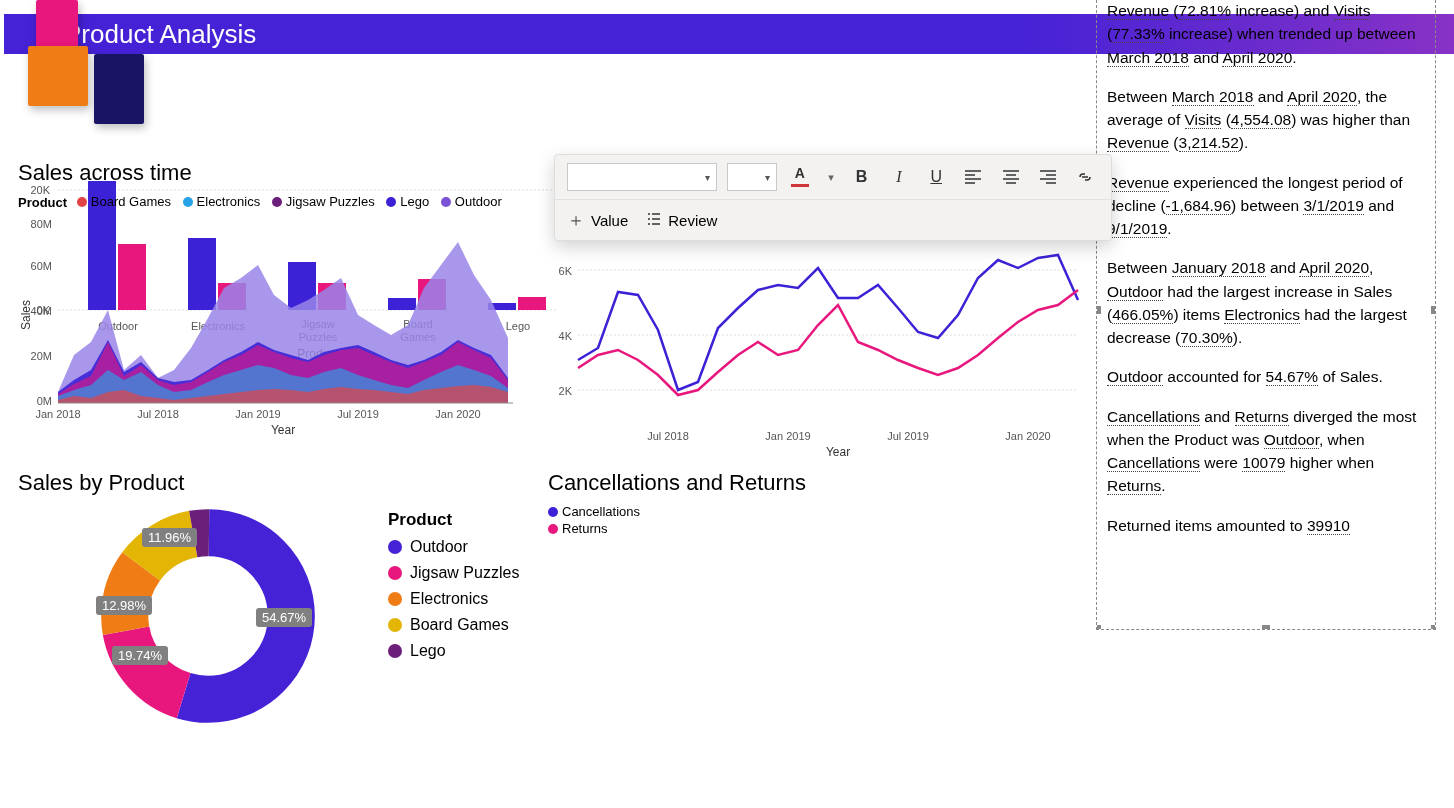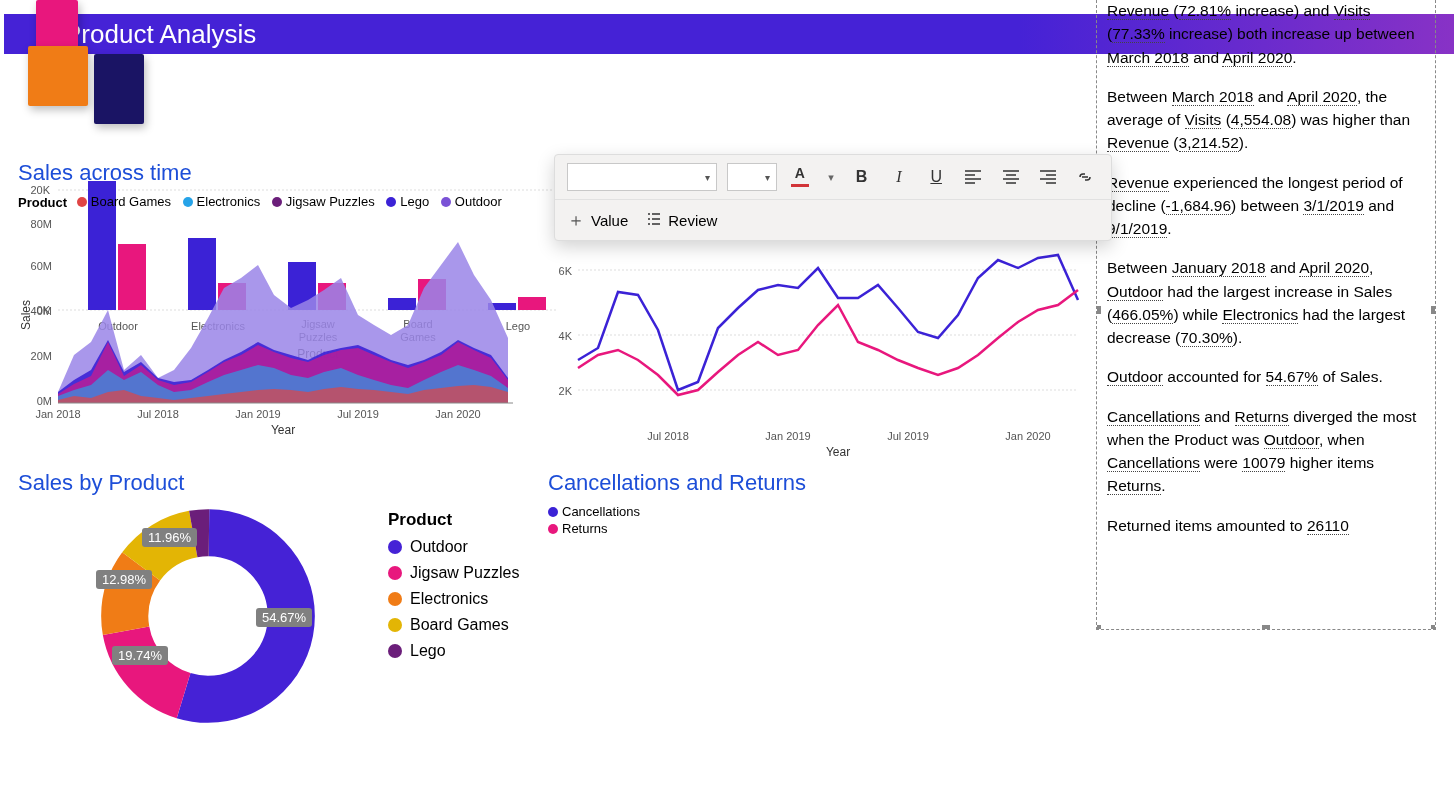--- a/index.html
+++ b/index.html
@@ -8,21 +8,21 @@
 
 .header-bar { position: absolute; top: 14px; left: 4px; right: 0; height: 40px; background: linear-gradient(90deg, #4522D6 0%, #4522D6 70%, #8832C6 100%); display: flex; align-items: center; padding-left: 60px; color: #fff; font-size: 26px; font-weight: 400; }
 .logo-blocks { position: absolute; top: 0; left: 14px; width: 128px; height: 128px; }
 .logo-blocks .b { position: absolute; border-radius: 2px; box-shadow: 2px 4px 8px rgba(0,0,0,.25); }
 .logo-b1 { background: #E8177D; width: 42px; height: 56px; top: 0; left: 22px; }
 .logo-b2 { background: #F07C16; width: 60px; height: 60px; top: 46px; left: 14px; }
 .logo-b3 { background: #1A1464; width: 50px; height: 70px; top: 54px; left: 80px; }
 
 
 .canvas { position: absolute; top: 150px; left: 18px; right: 10px; bottom: 0; }
-.chart-title { font-size: 22px; font-weight: 400; color: #1d4ed8; margin-bottom: 8px; }
+.chart-title { font-size: 22px; font-weight: 400; color: #000000; margin-bottom: 8px; }
 .panel { position: absolute; }
 
 
 .area-panel { top: 10px; left: 0; width: 510px; height: 300px; }
 .legend-row { font-size: 13px; margin-top: 4px; }
 .legend-row b { font-weight: 700; margin-right: 6px; }
 .lg { display: inline-flex; align-items: center; margin-right: 8px; font-size: 13px; }
 .lg .dot { width: 10px; height: 10px; border-radius: 50%; margin-right: 4px; }
 
 
@@ -212,21 +212,21 @@
     <div class="donut-wrap">
       <svg class="donut-svg" viewBox="0 0 42 42">
         <circle cx="21" cy="21" r="15.9" fill="none" stroke="#4522D6" stroke-width="9" stroke-dasharray="54.67 45.33" stroke-dashoffset="25"></circle>
         <circle cx="21" cy="21" r="15.9" fill="none" stroke="#E8177D" stroke-width="9" stroke-dasharray="17.37 82.63" stroke-dashoffset="70.33"></circle>
         <circle cx="21" cy="21" r="15.9" fill="none" stroke="#F07C16" stroke-width="9" stroke-dasharray="12.98 87.02" stroke-dashoffset="52.96"></circle>
         <circle cx="21" cy="21" r="15.9" fill="none" stroke="#E3B505" stroke-width="9" stroke-dasharray="11.96 88.04" stroke-dashoffset="39.98"></circle>
         <circle cx="21" cy="21" r="15.9" fill="none" stroke="#6B1E7A" stroke-width="9" stroke-dasharray="3.02 96.98" stroke-dashoffset="28.02"></circle>
       </svg>
       <div class="badge" style="top:102px;left:158px">54.67%</div>
       <div class="badge" style="top:140px;left:14px">19.74%</div>
-      <div class="badge" style="top:64px;left:-2px">12.98%</div>
+      <div class="badge" style="top:90px;left:-2px">12.98%</div>
       <div class="badge" style="top:22px;left:44px">11.96%</div>
     </div>
     <div class="donut-legend">
       <h4>Product</h4>
       <div class="lgv">
           <span class="dot" style="background:#4522D6"></span>
           <span>Outdoor</span>
         </div>
       <div class="lgv">
           <span class="dot" style="background:#E8177D"></span>
@@ -293,26 +293,26 @@
 
   <div class="narrative-panel">
 
     <div class="handle h-bl"></div>
     <div class="handle h-br"></div>
 
     <div class="handle h-bm"></div>
     <div class="handle h-lm"></div>
     <div class="handle h-rm"></div>
 
-    <p><span class="u">Revenue</span> (<span class="u">72.81%</span> increase) and <span class="u">Visits</span> (<span class="u">77.33%</span><span> increase) both increase up between </span><span class="u">March 2018</span> and <span class="u">April 2020</span>.</p>
+    <p><span class="u">Revenue</span> (<span class="u">72.81%</span> increase) and <span class="u">Visits</span> (<span class="u">77.33%</span><span> increase) when trended up between </span><span class="u">March 2018</span> and <span class="u">April 2020</span>.</p>
 
     <p><span>Between </span><span class="u">March 2018</span> and <span class="u">April 2020</span><span>, the average of </span><span class="u">Visits</span> (<span class="u">4,554.08</span><span>) was higher than </span><span class="u">Revenue</span> (<span class="u">3,214.52</span>).</p>
 
     <p><span class="u">Revenue</span><span> experienced the longest period of decline (</span><span class="u">-1,684.96</span><span>) between </span><span class="u">3/1/2019</span> and <span class="u">9/1/2019</span>.</p>
 
-    <p><span>Between </span><span class="u">January 2018</span> and <span class="u">April 2020</span>, <span class="u">Outdoor</span><span> had the largest increase in Sales (</span><span class="u">466.05%</span><span>) while </span><span class="u">Electronics</span><span> had the largest decrease (</span><span class="u">70.30%</span>).</p>
+    <p><span>Between </span><span class="u">January 2018</span> and <span class="u">April 2020</span>, <span class="u">Outdoor</span><span> had the largest increase in Sales (</span><span class="u">466.05%</span><span>) items </span><span class="u">Electronics</span><span> had the largest decrease (</span><span class="u">70.30%</span>).</p>
 
     <p><span class="u">Outdoor</span><span> accounted for </span><span class="u">54.67%</span><span> of Sales.</span></p>
 
-    <p><span class="u">Cancellations</span> and <span class="u">Returns</span><span> diverged the most when the Product was </span><span class="u">Outdoor</span><span>, when </span><span class="u">Cancellations</span><span> were </span><span class="u">10079</span><span> higher items </span><span class="u">Returns</span>.</p>
-
-    <p><span>Returned items amounted to </span><span class="u">26110</span></p>
+    <p><span class="u">Cancellations</span> and <span class="u">Returns</span><span> diverged the most when the Product was </span><span class="u">Outdoor</span><span>, when </span><span class="u">Cancellations</span><span> were </span><span class="u">10079</span><span> higher when </span><span class="u">Returns</span>.</p>
+
+    <p><span>Returned items amounted to </span><span class="u">39910</span></p>
   </div>
 
 </body></html>

